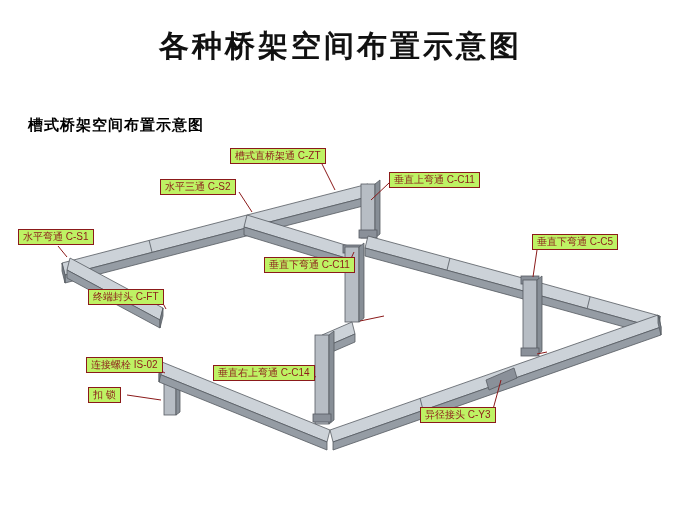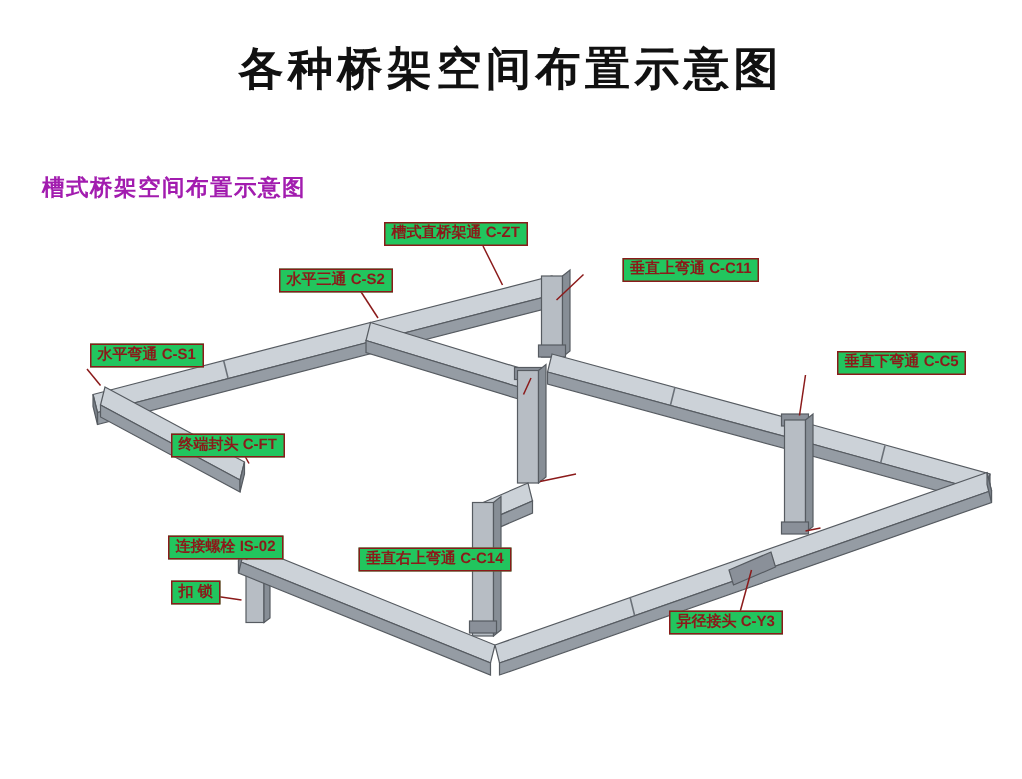--- a/index.html
+++ b/index.html
@@ -7,28 +7,27 @@
     width:681px;height:519px;background:#ffffff;position:relative;overflow:hidden;
     font-family:"Liberation Sans","DejaVu Sans",sans-serif;
   }
   .stage{position:absolute;left:0;top:0;width:681px;height:437px;}
   .main-title{
     position:absolute;left:0;top:26px;width:681px;text-align:center;
     font-size:30px;font-weight:bold;color:#111;letter-spacing:3px;
   }
   .sub-title{
     position:absolute;left:28px;top:116px;
-    font-size:15px;font-weight:bold;color:#a21caf;letter-spacing:1px;
+    font-size:15px;font-weight:bold;color:#000000;letter-spacing:1px;
   }
   .diagram-svg{position:absolute;left:0;top:0;}
   .label-box{
-    position:absolute;font-size:10px;font-weight:bold;color:#8b1a1a;
-    border:1px solid #8b1a1a;background:#22c55e;padding:1px 4px;line-height:12px;
+    position:absolute;font-size:10px;font-weight:normal;color:#8b1a1a;
+    border:1px solid #8b1a1a;background:#bef264;padding:1px 4px;line-height:12px;
     white-space:nowrap;
-    margin-left:26px;
   }
   .tt{fill:#ccd2d8;stroke:#565b61;stroke-width:.8}
   .ts{fill:#959ca4;stroke:#565b61;stroke-width:.8}
   .te{fill:#7d848c;stroke:#565b61;stroke-width:.8}
   .vp{fill:#b7bdc4;stroke:#565b61;stroke-width:.8}
   .vs{fill:#878e96;stroke:#565b61;stroke-width:.8}
   .collar{fill:#8a9099;stroke:#565b61;stroke-width:.8}
   .joint{stroke:#6a7077;stroke-width:1}
   .leader{stroke:#8b1a1a;stroke-width:1}
 </style>
@@ -114,21 +113,22 @@
       <line class="leader" x1="310" y1="374" x2="316" y2="377"></line>
       <line class="leader" x1="547" y1="352" x2="537" y2="354"></line>
       <line class="leader" x1="127" y1="395" x2="161" y2="400"></line>
       <line class="leader" x1="492" y1="413" x2="501" y2="380"></line>
     </g>
   </svg>
 
   <div class="label-box" style="left:230px;top:148px">槽式直桥架通 C-ZT</div>
   <div class="label-box" style="left:160px;top:179px">水平三通 C-S2</div>
   <div class="label-box" style="left:389px;top:172px">垂直上弯通 C-C11</div>
-  <div class="label-box" style="left:34px;top:229px">水平弯通 C-S1</div>
+  <div class="label-box" style="left:18px;top:229px">水平弯通 C-S1</div>
+  <div class="label-box" style="left:264px;top:257px">垂直下弯通 C-C11</div>
   <div class="label-box" style="left:532px;top:234px">垂直下弯通 C-C5</div>
   <div class="label-box" style="left:88px;top:289px">终端封头 C-FT</div>
   <div class="label-box" style="left:86px;top:357px">连接螺栓 IS-02</div>
   <div class="label-box" style="left:213px;top:365px">垂直右上弯通 C-C14</div>
   <div class="label-box" style="left:88px;top:387px">扣 锁</div>
   <div class="label-box" style="left:420px;top:407px">异径接头 C-Y3</div>
 
 </div>
 
 </body></html>

